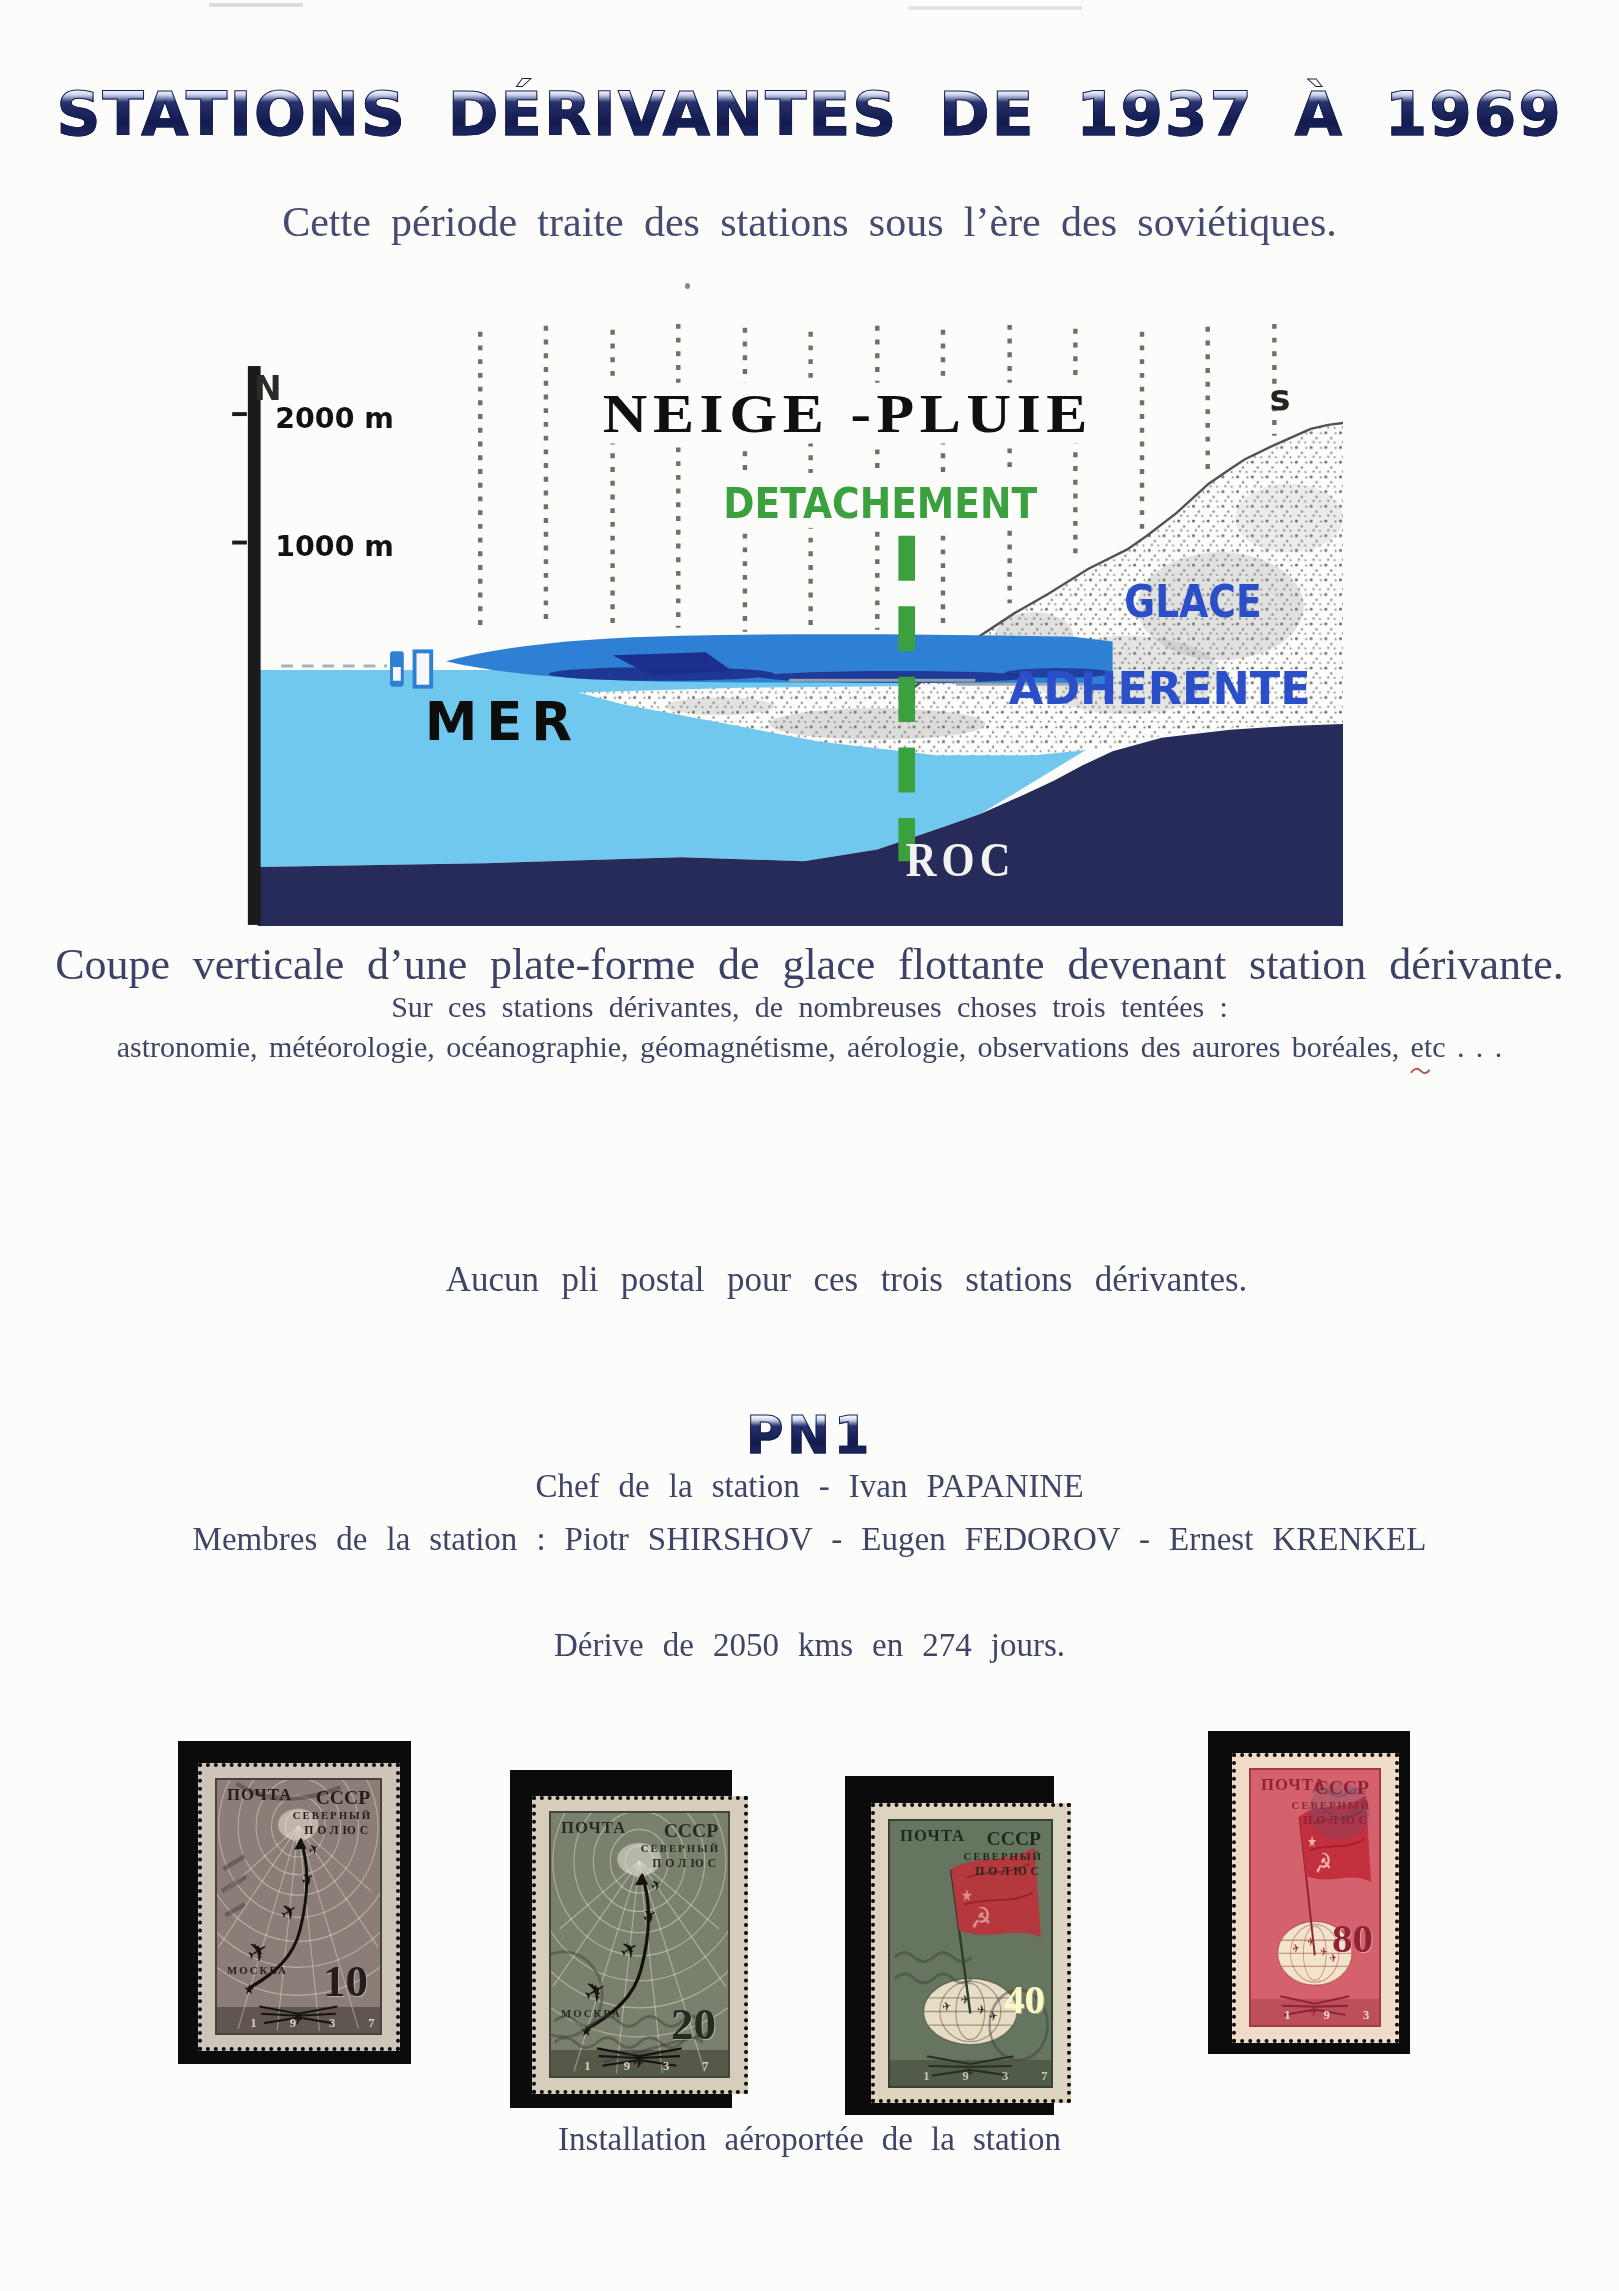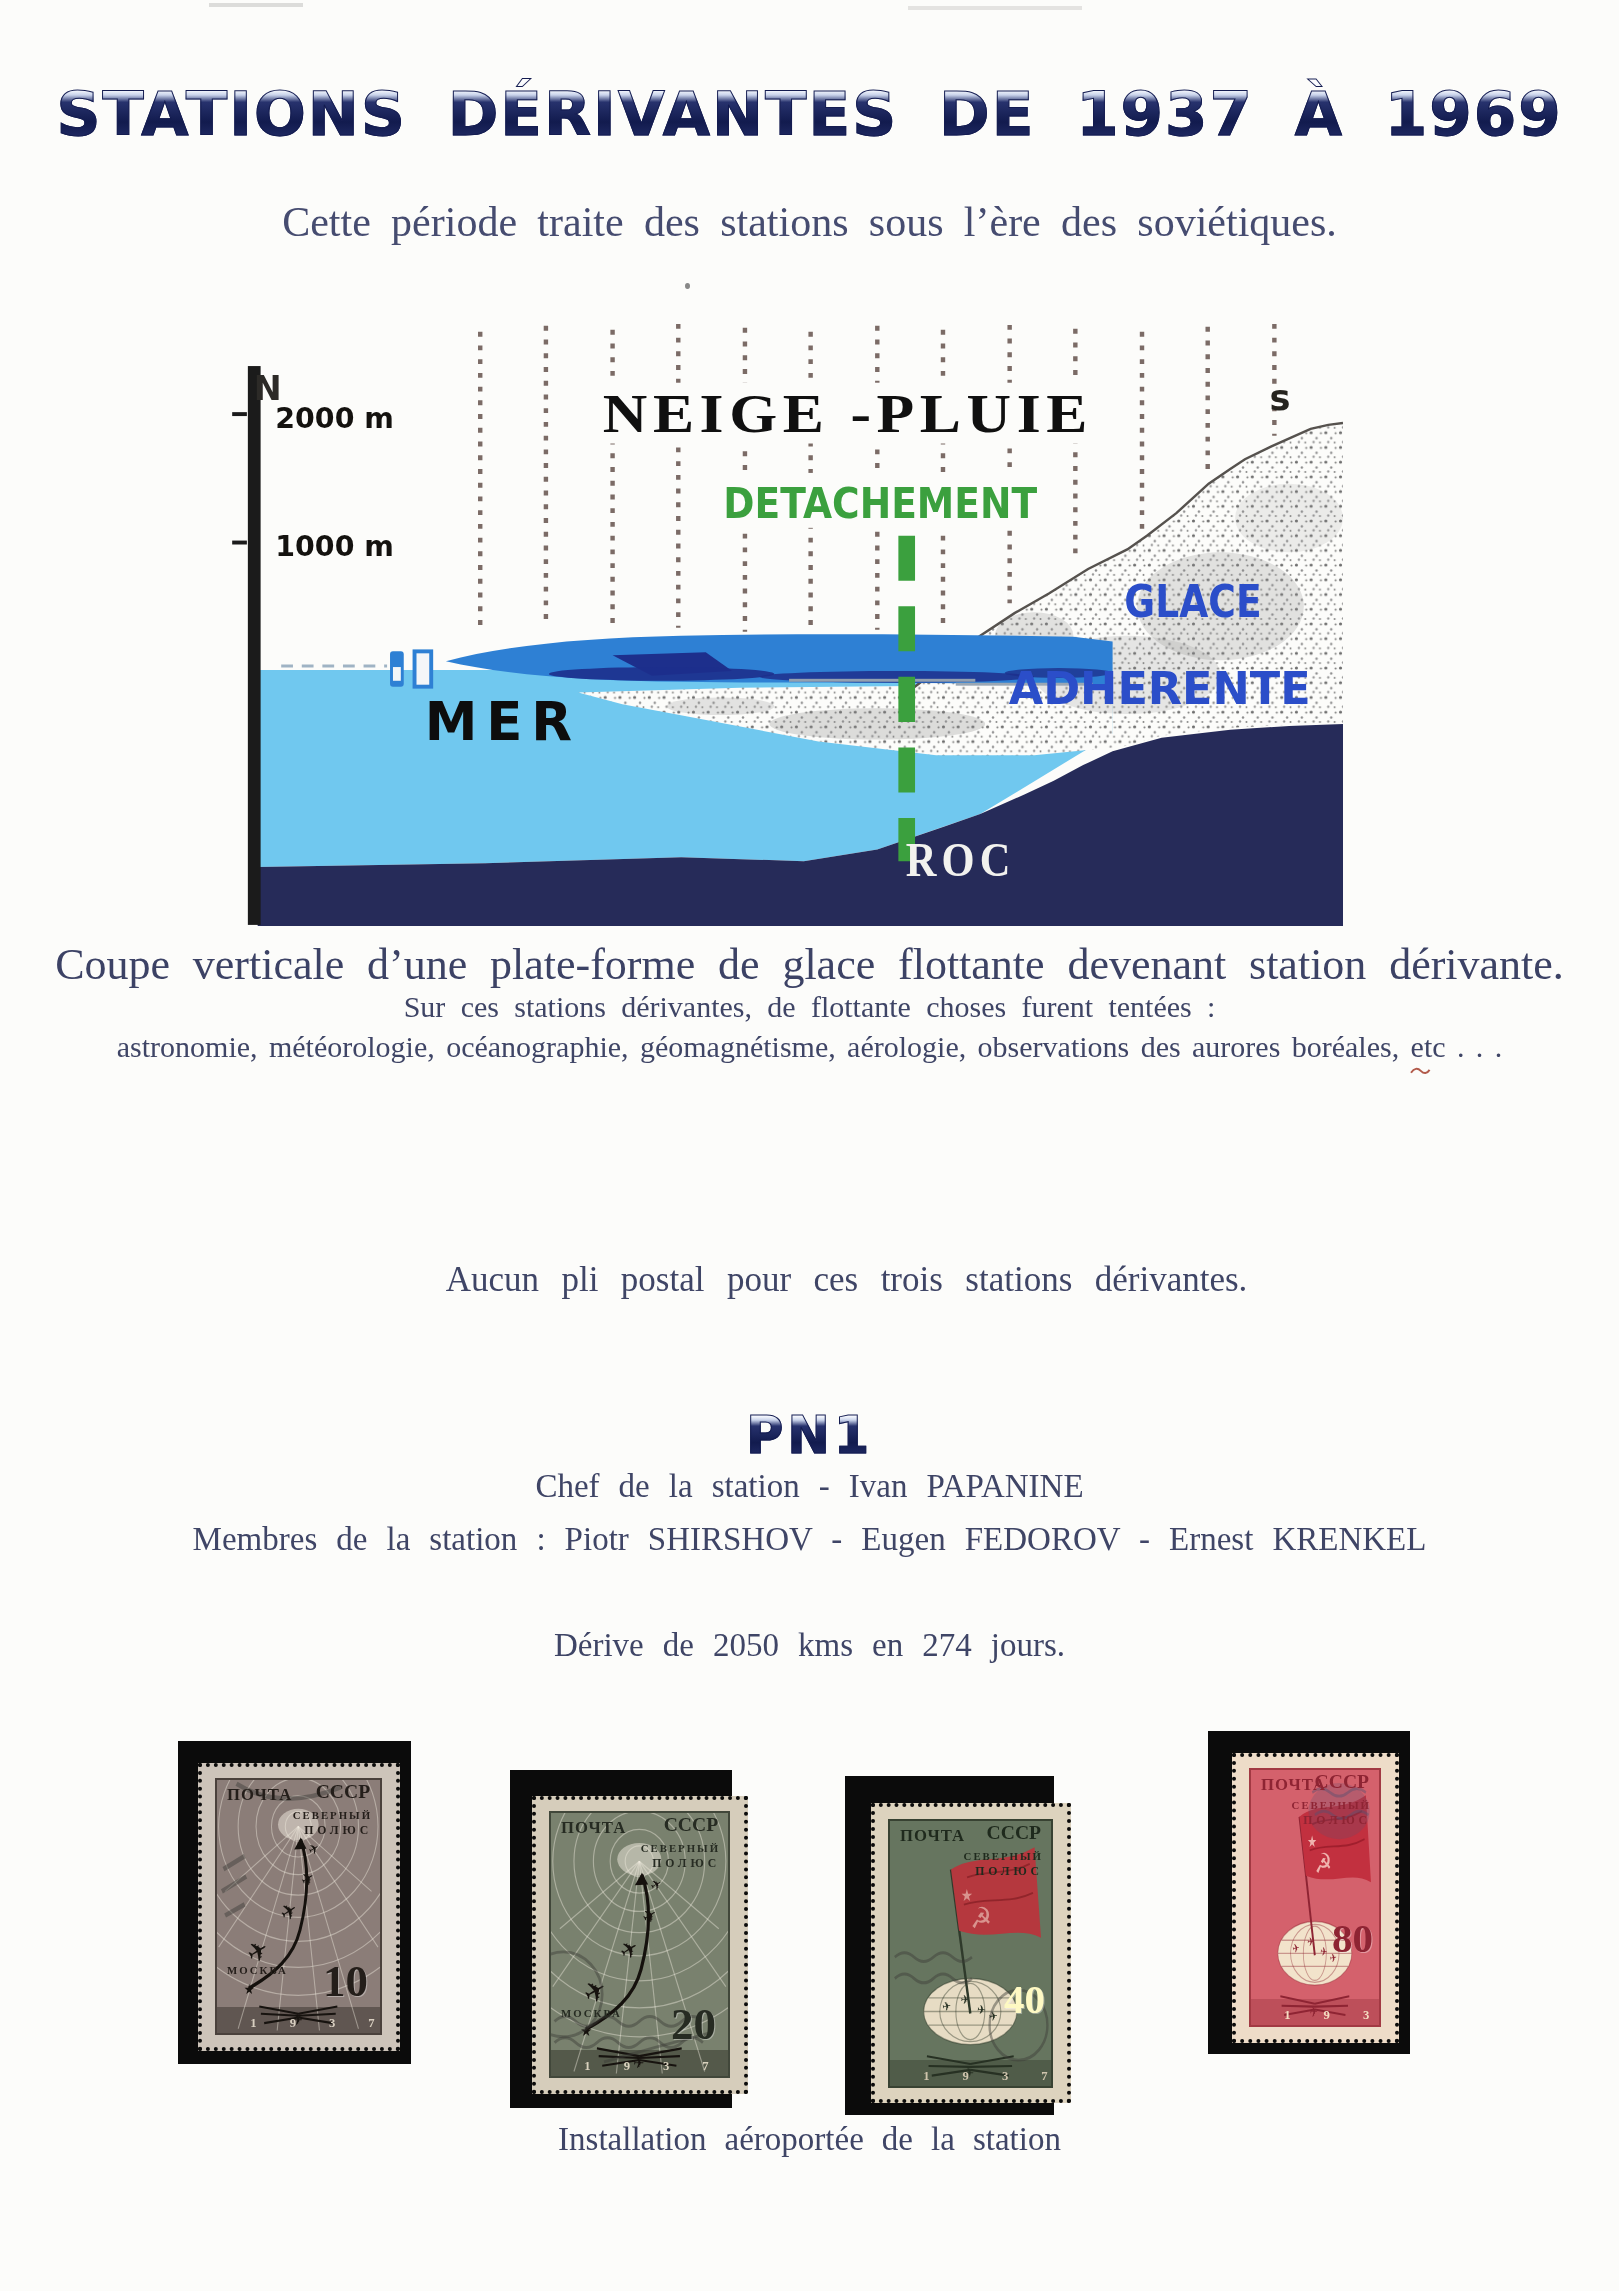--- a/index.html
+++ b/index.html
@@ -66,21 +66,21 @@
   .design{position:absolute;inset:11.8px 13.7px;overflow:hidden;}
   .d-map1{background:#8b7d78;border:2px solid rgba(32,25,20,.6);}
   .d-map2{background:#79816e;border:2px solid rgba(28,33,24,.6);}
   .d-flag3{background:#66755f;border:2px solid rgba(25,32,20,.6);}
   .d-flag4{background:#d4616c;border:2px solid rgba(120,25,35,.55);}
   .d-map1::after,.d-map2::after{content:"";position:absolute;left:0;right:0;bottom:0;height:25.5px;background:rgba(18,14,10,.35);}
   .d-flag3::after{content:"";position:absolute;left:0;right:0;bottom:0;height:25.5px;background:rgba(25,30,18,.28);}
   .d-flag4::after{content:"";position:absolute;left:0;right:0;bottom:0;height:25.5px;background:rgba(130,32,44,.28);}
   .design span{position:absolute;font-family:"Liberation Serif",serif;font-weight:700;z-index:3;}
   .s-post{top:4.9px;left:9.8px;font-size:16.7px;letter-spacing:1px;}
-  .s-cccp{top:1px;right:9.8px;font-size:19.6px;}
+  .s-cccp{top:7px;right:9.8px;font-size:19.6px;}
   .s-ser{top:29px;right:7.8px;font-size:10.8px;letter-spacing:2px;margin-left:16px;}
   .s-pol{top:43px;right:7.8px;font-size:11.8px;letter-spacing:3.9px;}
   .s-moskva{bottom:57px;left:9.8px;font-size:10.8px;letter-spacing:2px;}
   .s-value{bottom:25.5px;right:11.8px;font-size:45px;text-shadow:1px 1px 0 rgba(255,255,255,.35);}
   .fv{bottom:63px;right:5.9px;font-size:41px;}
   .s-year{left:0;right:0;bottom:2px;text-align:center;font-size:12.7px;letter-spacing:33px;text-indent:33px;}
   .d-map1 span{color:#241e1a;} .d-map1 .s-year{color:#d8cfc0;}
   .d-map2 span{color:#262b22;} .d-map2 .s-year{color:#d9d1bd;}
   .d-flag3 span{color:#1f2a1d;} .d-flag3 .s-year{color:#cfc4ad;} .d-flag3 .s-value{color:#fef9c3;}
   .d-flag4 span{color:#8e2433;} .d-flag4 .s-year{color:#f4ddc2;} .d-flag4 .s-value{color:#8e2433;}
@@ -204,21 +204,21 @@
     <text class="t-axis-s" x="1100" y="100">s</text>
     <text class="t-neige" x="670" y="122" text-anchor="middle" textLength="500" lengthAdjust="spacingAndGlyphs">NEIGE -PLUIE</text>
     <text class="t-detach" x="703" y="210" text-anchor="middle" textLength="320" lengthAdjust="spacingAndGlyphs">DETACHEMENT</text>
     <text class="t-mer" x="318" y="436" text-anchor="middle">MER</text>
     <text class="t-roc" x="785" y="575" text-anchor="middle" textLength="112" lengthAdjust="spacingAndGlyphs">ROC</text>
     <text class="t-glace" x="1022" y="311" text-anchor="middle" textLength="140" lengthAdjust="spacingAndGlyphs">GLACE</text>
     <text class="t-glace2" x="988" y="400" text-anchor="middle" textLength="308" lengthAdjust="spacingAndGlyphs">ADHERENTE</text>
   </svg>
 
   <div id="cap1" class="centerline">Coupe verticale d’une plate-forme de glace flottante devenant station dérivante.</div>
-  <div id="cap2" class="centerline">Sur ces stations dérivantes, de flottante choses furent tentées :</div>
+  <div id="cap2" class="centerline">Sur ces stations dérivantes, de nombreuses choses trois tentées :</div>
   <div id="cap3" class="centerline">astronomie, météorologie, océanographie, géomagnétisme, aérologie,  observations des aurores boréales, etc . . .</div>
 
   <div id="aucun" class="centerline">Aucun pli postal pour ces trois stations dérivantes.</div>
   <div id="pn1" class="centerline snow">PN1</div>
 
   <div id="l-chief" class="centerline">Chef de la station - Ivan PAPANINE</div>
   <div id="l-members" class="centerline">Membres de la station : Piotr SHIRSHOV - Eugen FEDOROV - Ernest KRENKEL</div>
   <div id="l-drift" class="centerline">Dérive de 2050 kms en 274 jours.</div>
 
   <div class="mount m1">

